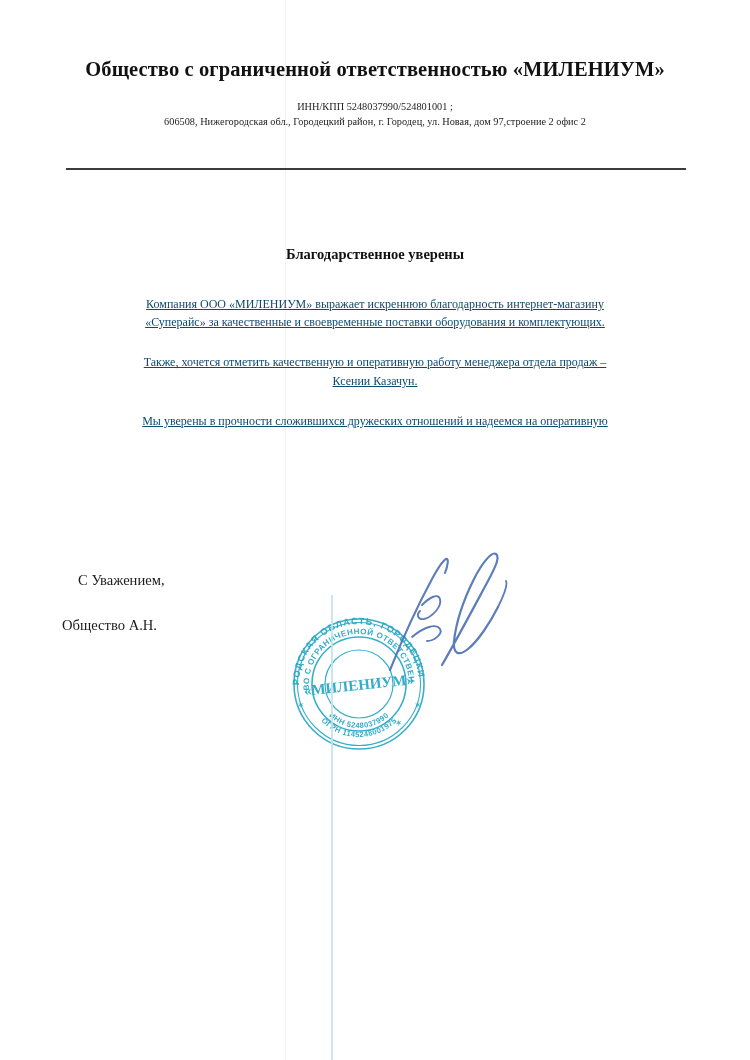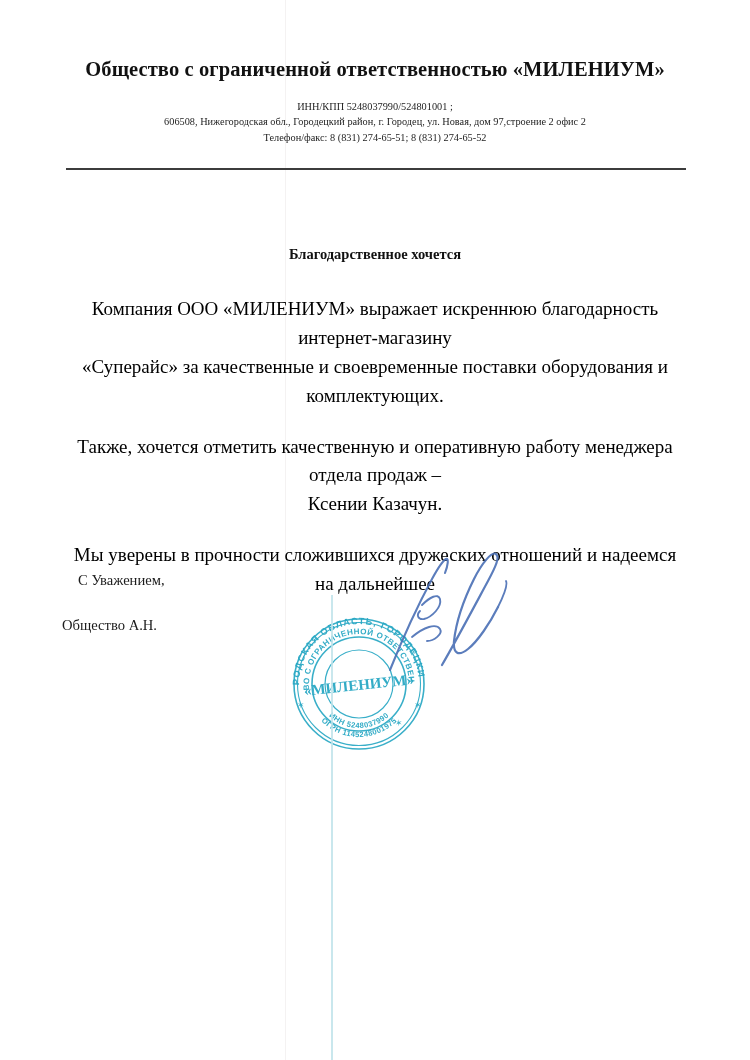--- a/index.html
+++ b/index.html
@@ -90,25 +90,26 @@
   }
 
   
   .body-block {
     position: absolute;
     left: 66px;
     top: 295px;
     width: 618px;
   }
   .para {
-    font-size: 19px;
+    font-size: 12px;
     line-height: 1.52;
-    color: #000000;
+    color: #0c4a6e;
     margin: 0 0 22px 0;
     text-align: center;
+    text-decoration: underline;
   }
   .para .ln { display: block; }
 
   
   .sign-block {
     position: absolute;
     left: 62px;
     top: 572px;
     width: 620px;
   }
@@ -157,42 +158,41 @@
 <div class="page">
 
   <div class="scan-line-soft"></div>
 
   <div class="letterhead">
     <div class="company-title">Общество с ограниченной ответственностью «МИЛЕНИУМ»</div>
 
     <div class="contact-block">
       <div class="contact-line">ИНН/КПП 5248037990/524801001 ;</div>
       <div class="contact-line">606508,  Нижегородская обл., Городецкий район, г. Городец, ул. Новая, дом 97,строение 2 офис 2</div>
-      <div class="contact-line">Телефон/факс: 8 (831) 274-65-51; 8 (831) 274-65-52</div>
     </div>
   </div>
 
   <div class="rule"></div>
 
-  <div class="doc-title">Благодарственное хочется</div>
+  <div class="doc-title">Благодарственное уверены</div>
 
   <div class="body-block">
 
     <p class="para">
       <span class="ln">Компания ООО «МИЛЕНИУМ» выражает искреннюю благодарность интернет-магазину</span>
       <span class="ln">«Суперайс» за качественные и своевременные поставки оборудования и комплектующих.</span>
     </p>
 
     <p class="para">
       <span class="ln">Также, хочется отметить качественную и оперативную работу менеджера отдела продаж –</span>
       <span class="ln">Ксении Казачун.</span>
     </p>
 
     <p class="para">
-      <span class="ln">Мы уверены в прочности сложившихся дружеских отношений и надеемся на дальнейшее</span>
+      <span class="ln">Мы уверены в прочности сложившихся дружеских отношений и надеемся на оперативную</span>
     </p>
 
   </div>
 
   <div class="sign-block">
     <div class="sign-regards">С Уважением,</div>
     <div class="sign-row">
       <span class="sign-name">Общество А.Н.</span>
     </div>
   </div>

